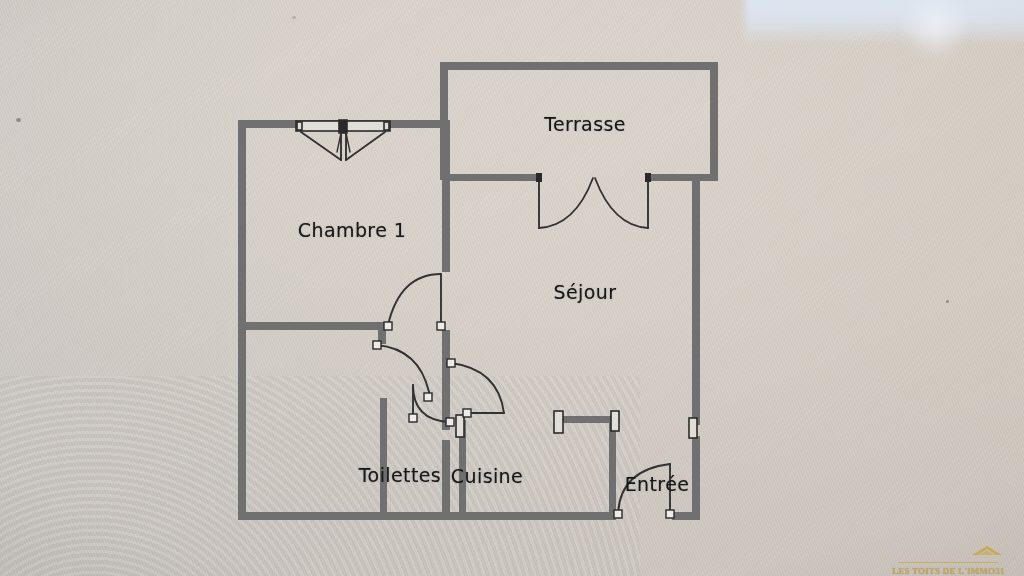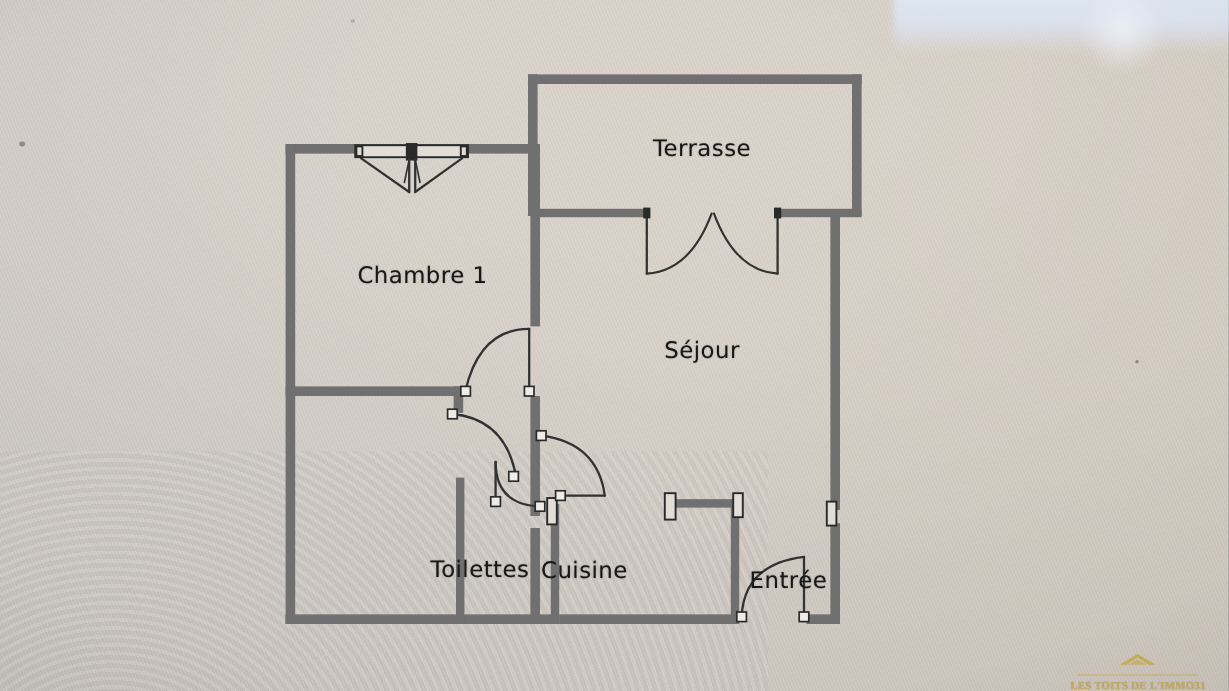--- a/index.html
+++ b/index.html
@@ -85,21 +85,21 @@
     white-space: nowrap;
     transform: translate(-50%, -50%);
     text-shadow: 0 0 1.2px rgba(40,40,40,0.45);
   }
 
   
   #watermark {
     position: absolute;
     left: 892px; top: 543px;
     width: 112px;
-    text-align: center;
+    text-align: right;
     opacity: 0.78;
   }
   #watermark .wm-text {
     color: #c4a43f;
     font-family: "Liberation Serif", serif;
     font-size: 9px;
     font-weight: bold;
     letter-spacing: 0.2px;
     white-space: nowrap;
     text-shadow: 0 0 1px rgba(0,0,0,0.35);

